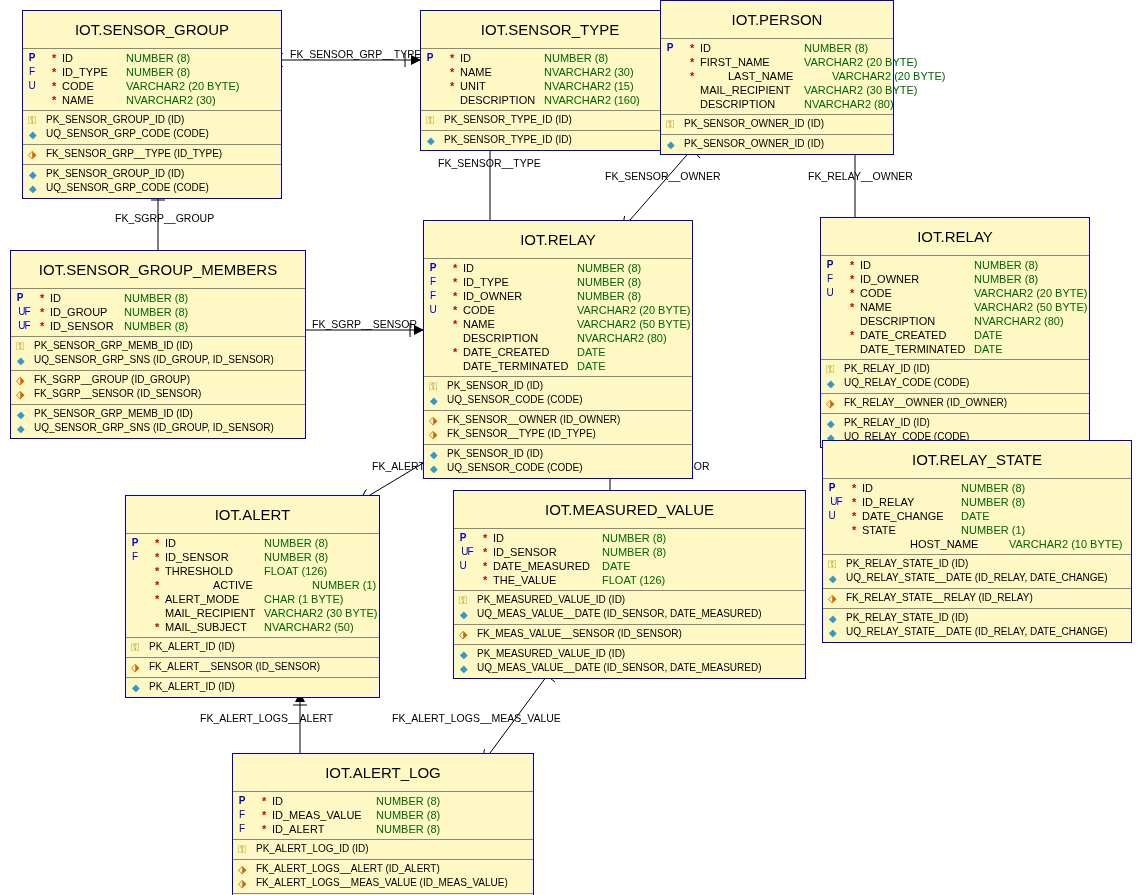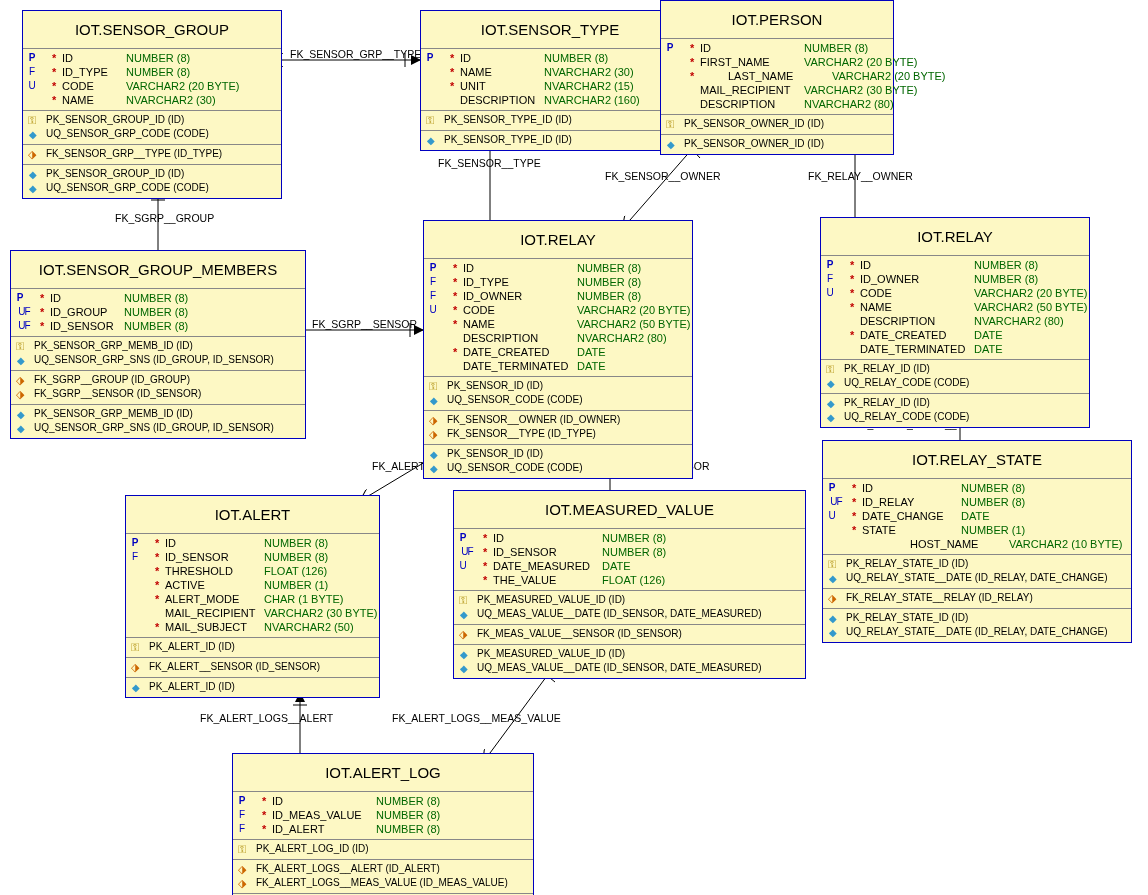--- a/index.html
+++ b/index.html
@@ -552,20 +552,26 @@
         <span class="icon icon-key"></span>
         <span class="itext">PK_RELAY_ID (ID)</span>
       </div>
       <div class="irow">
         <span class="icon icon-diamond"></span>
         <span class="itext">UQ_RELAY_CODE (CODE)</span>
       </div>
     </div>
   <div class="section">
       <div class="irow">
+        <span class="icon icon-fk"></span>
+        <span class="itext">FK_RELAY__OWNER (ID_OWNER)</span>
+      </div>
+    </div>
+  <div class="section">
+      <div class="irow">
         <span class="icon icon-diamond"></span>
         <span class="itext">PK_RELAY_ID (ID)</span>
       </div>
       <div class="irow">
         <span class="icon icon-diamond"></span>
         <span class="itext">UQ_RELAY_CODE (CODE)</span>
       </div>
     </div>
 </div>
 
@@ -590,21 +596,21 @@
       </div>
       <div class="row">
         <span class="flags"></span>
         <span class="mand">*</span>
         <span class="colname" style="width: 95px;">THRESHOLD</span>
         <span class="coltype">FLOAT (126)</span>
       </div>
       <div class="row">
         <span class="flags"></span>
         <span class="mand">*</span>
-        <span class="colname" style="width: 95px;">ACTIVE</span>
+        <span class="colname" style="width: 95px; margin-left: 48px;">ACTIVE</span>
         <span class="coltype">NUMBER (1)</span>
       </div>
       <div class="row">
         <span class="flags"></span>
         <span class="mand">*</span>
         <span class="colname" style="width: 95px;">ALERT_MODE</span>
         <span class="coltype">CHAR (1 BYTE)</span>
       </div>
       <div class="row">
         <span class="flags"></span>

